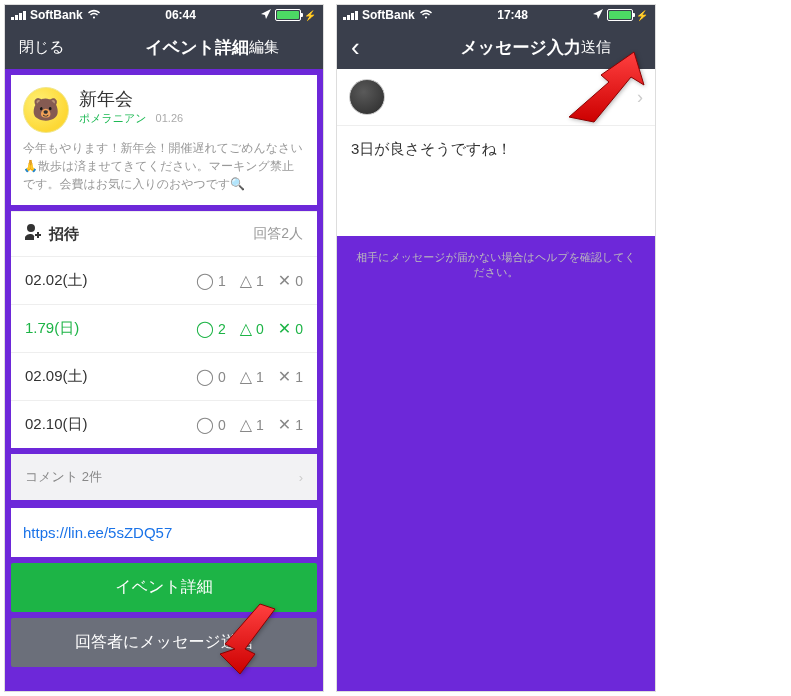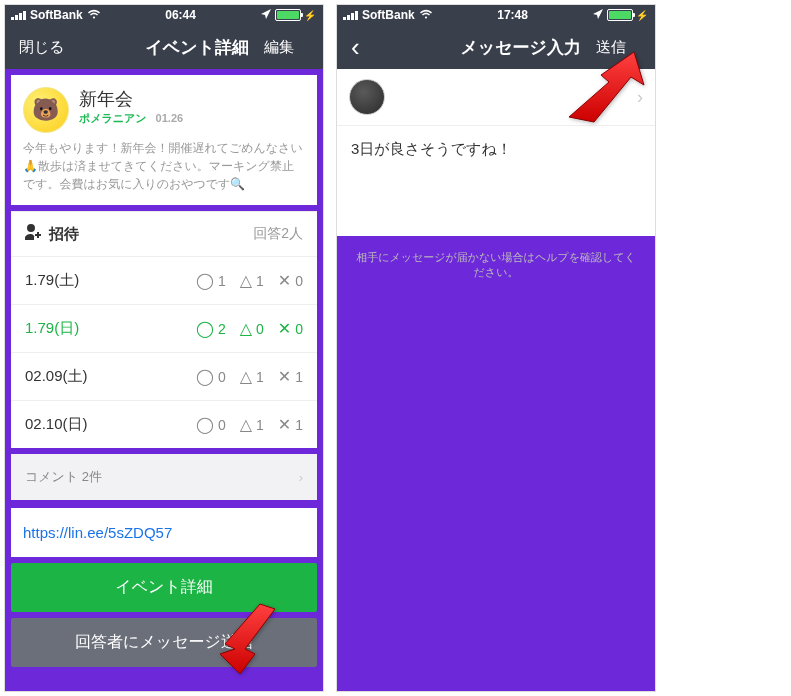--- a/index.html
+++ b/index.html
@@ -45,40 +45,40 @@
     .nav-bar {
       height: 44px;
       background: #3a3f4c;
       color: #fff;
       display: flex;
       align-items: center;
       padding: 0 14px;
       font-size: 16px;
     }
     .nav-left, .nav-right { width: 60px; font-size: 15px; }
-    .nav-right { text-align: center; }
+    .nav-right { text-align: left; }
     .nav-title { flex: 1; text-align: right; font-weight: 700; font-size: 17px; }
     .content { flex: 1; overflow: auto; }
     .card {
       background: #fff;
       margin: 6px 6px 0 6px;
     }
     .event-header {
       display: flex; align-items: flex-start; gap: 10px; padding: 12px 12px 6px;
     }
     .avatar-img {
       width: 46px; height: 46px; border-radius: 50%;
       background: radial-gradient(circle at 35% 35%, #fff176 0%, #fdd835 70%);
       display:flex; align-items:center; justify-content:center; font-size:22px;
       border: 1px solid #f0e68c;
     }
     .event-title { font-size: 18px; font-weight: 500; color:#333; }
     .event-sub { font-size: 11px; }
-    .event-sub .loc { color: #1db954; font-weight:700; }
-    .event-sub .date { color: #aaa; margin-left: 6px; font-weight: bold; }
+    .event-sub .loc { color: #1db954; font-weight:400; }
+    .event-sub .date { color: #aaa; margin-left: 6px; }
     .event-desc {
       padding: 0 12px 12px; font-size: 12px; color: #999; line-height: 1.5;
     }
     .invite-row {
       display:flex; align-items:center; padding: 12px 14px; background:#fff;
       border-top: 1px solid #eee;
     }
     .invite-row .icon { font-size:16px; color:#333; margin-right:6px;}
     .invite-row .lbl { font-weight:700; color:#333; font-size:15px;}
     .invite-row .cnt { margin-left:auto; color:#999; font-size:14px;}
@@ -193,21 +193,21 @@
         <span class="icon">
           <svg width="18" height="16" viewBox="0 0 18 16">
               <path d="M6 8a4 4 0 100-8 4 4 0 000 8zm0 2c-3 0-6 1.5-6 4v2h9v-2c0-.6.1-1.2.3-1.7C8.3 10.9 7.2 10 6 10zm8 0v-2h-2v2h-2v2h2v2h2v-2h2v-2z" fill="#333"></path>
             </svg>
         </span>
         <span class="lbl">招待</span>
         <span class="cnt">回答2人</span>
       </div>
 
       <div class="date-row">
-        <span class="dt">1.79(土)</span>
+        <span class="dt">02.02(土)</span>
         <span class="vote-group">
           <span class="vote">
               <span class="sym">◯</span>
               <span>1</span>
             </span>
           <span class="vote">
               <span class="sym">△</span>
               <span>1</span>
             </span>
           <span class="vote">

